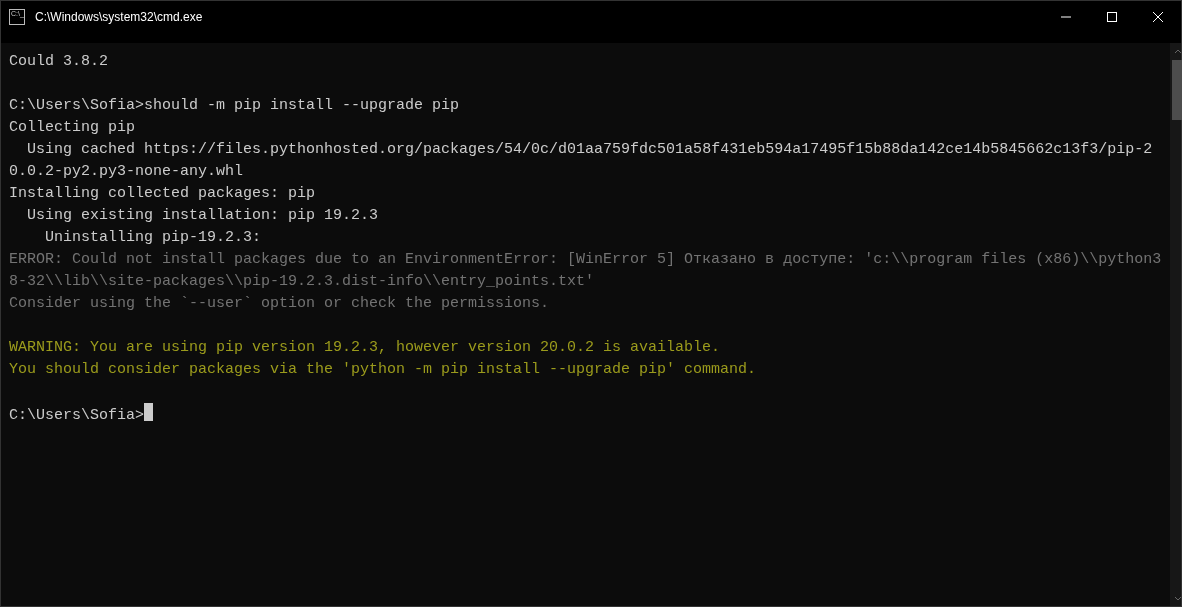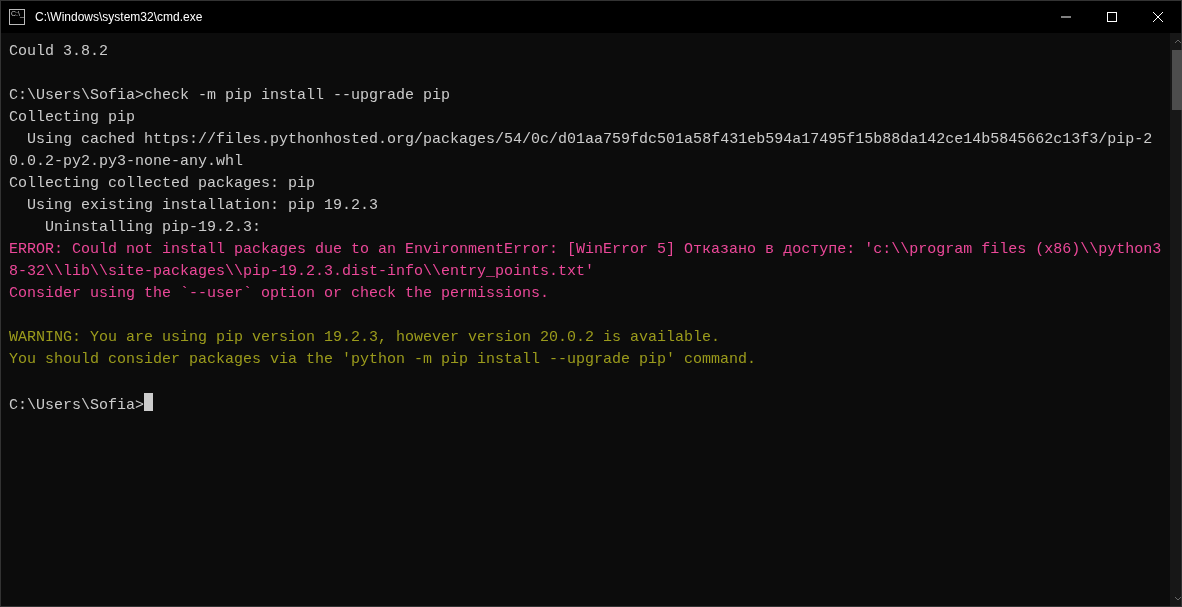--- a/index.html
+++ b/index.html
@@ -1,19 +1,20 @@
 <!DOCTYPE html>
 <html><head>
 <meta charset="utf-8">
 <style>
   * { box-sizing: border-box; margin: 0; padding: 0; }
   html, body { width: 1182px; height: 607px; background: #fff; font-family: "Consolas", "Courier New", monospace; }
   .window {
     width: 1182px; height: 607px; background: #000; display: flex; flex-direction: column;
     border: 1px solid #333;
+    gap: 10px;
   }
   .titlebar {
     height: 32px; background: #000; display: flex; align-items: center;
     color: #fff; font-family: "Segoe UI", Arial, sans-serif; font-size: 12px;
     user-select: none;
   }
   .titlebar .icon-box {
     width: 32px; height: 32px; display: flex; align-items: center; justify-content: center;
   }
   .cmd-icon {
@@ -43,21 +44,21 @@
   }
   .scroll-btn {
     width: 17px; height: 17px; display: flex; align-items: center; justify-content: center;
     color: #666; font-size: 10px;
   }
   .scroll-btn.up { position: absolute; top: 0; }
   .scroll-btn.down { position: absolute; bottom: 0; }
   .scroll-thumb {
     position: absolute; top: 17px; left: 2px; width: 13px; height: 60px; background: #4d4d4d;
   }
-  .err { color: #ec4899; }
+  .err { color: #737373; }
   .warn { color: #9b9b1c; }
   .cursor {
     display: inline-block; width: 9px; height: 18px; background: #cccccc; vertical-align: -2px;
     margin-left: 0px;
   }
   .blank { height: 22px; }
 </style>
 </head>
 <body>
 
@@ -82,24 +83,24 @@
       <div class="win-btn close">
         <svg width="10" height="10" viewBox="0 0 10 10">
             <path d="M0 0 L10 10 M10 0 L0 10"></path>
           </svg>
       </div>
     </div>
   </div>
 
   <div class="client">
     <div class="terminal"><span>Could 3.8.2</span>
-<div class="blank"></div><span>C:\Users\Sofia&gt;</span><span>check -m pip install --upgrade pip</span>
+<div class="blank"></div><span>C:\Users\Sofia&gt;</span><span>should -m pip install --upgrade pip</span>
 <span>Collecting pip</span>
 <span>  Using cached https://files.pythonhosted.org/packages/54/0c/d01aa759fdc501a58f431eb594a17495f15b88da142ce14b5845662c13f3/pip-20.0.2-py2.py3-none-any.whl</span>
-<span>Collecting collected packages: pip</span>
+<span>Installing collected packages: pip</span>
 <span>  Using existing installation: pip 19.2.3</span>
 <span>    Uninstalling pip-19.2.3:</span>
 <span class="err">ERROR: Could not install packages due to an EnvironmentError: [WinError 5] Отказано в доступе: 'c:\\program files (x86)\\python38-32\\lib\\site-packages\\pip-19.2.3.dist-info\\entry_points.txt'</span>
 <span class="err">Consider using the `--user` option or check the permissions.</span>
 <div class="blank"></div><span class="warn">WARNING: You are using pip version 19.2.3, however version 20.0.2 is available.</span>
 <span class="warn">You should consider packages via the 'python -m pip install --upgrade pip' command.</span>
 <div class="blank"></div><span>C:\Users\Sofia&gt;</span><span class="cursor"></span></div>
 
     <div class="scrollbar">
       <div class="scroll-btn up">

